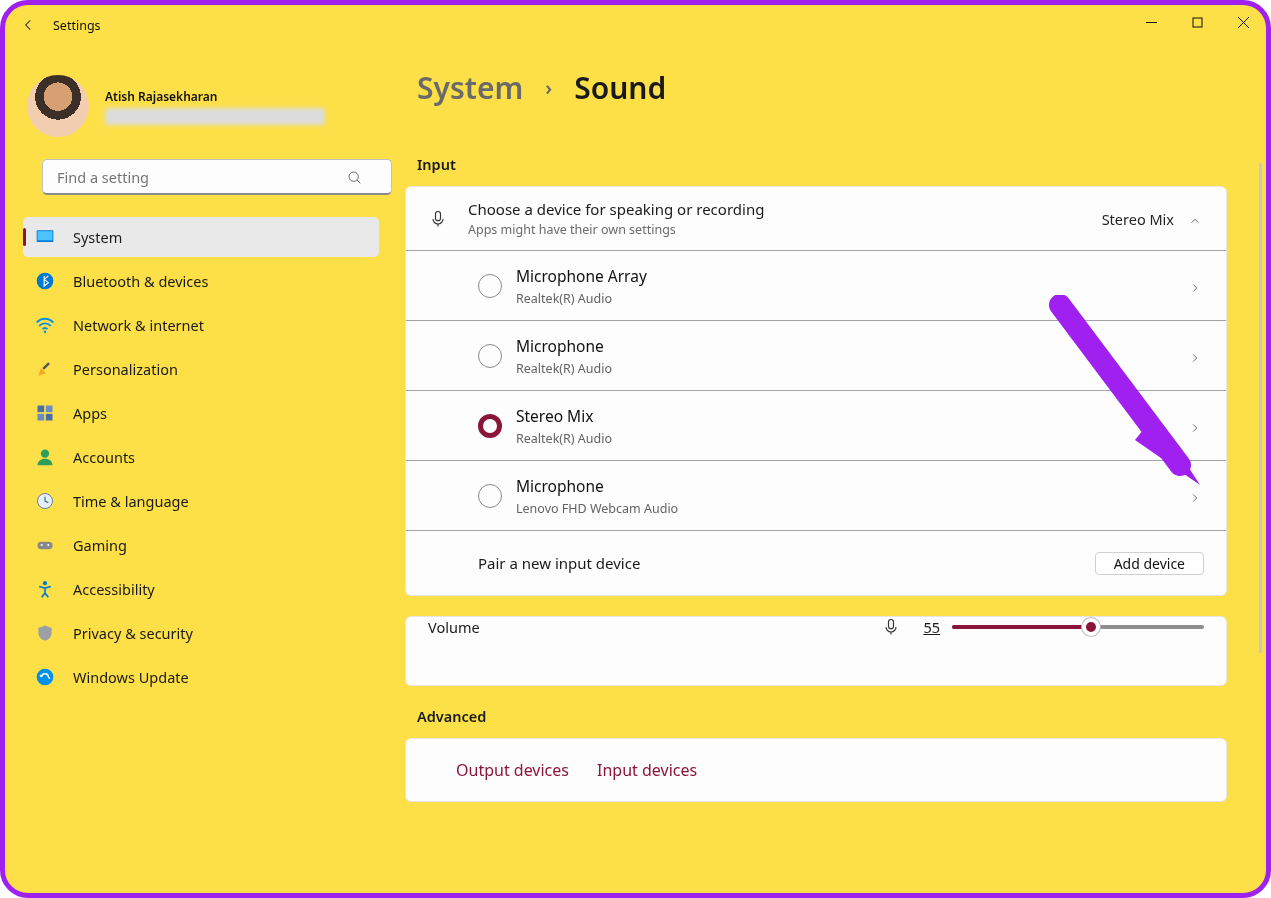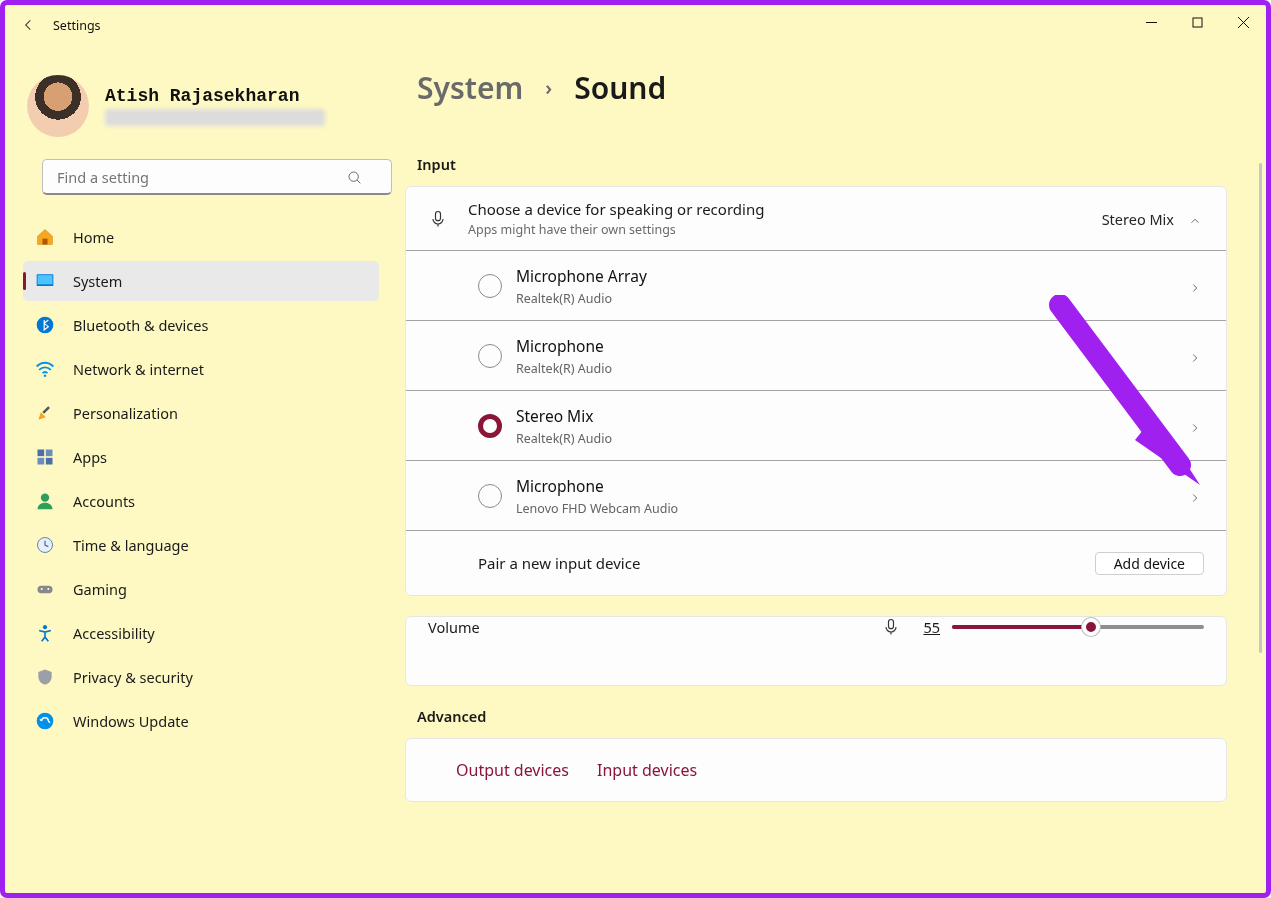--- a/index.html
+++ b/index.html
@@ -1,33 +1,33 @@
 <!DOCTYPE html>
 <html><head>
 <meta charset="utf-8">
 <style>
 * { margin:0; padding:0; box-sizing:border-box; font-family:"Segoe UI Variable","Segoe UI",system-ui,sans-serif; -webkit-font-smoothing:antialiased; }
 body { width:1271px; height:898px; overflow:hidden; background:#fff; }
 
-.frame { position:absolute; inset:0; border:5px solid #a020f0; border-radius:7px; background:#fef9c3; overflow:hidden; }
+.frame { position:absolute; inset:0; border:5px solid #a020f0; border-radius:28px; background:#fde047; overflow:hidden; }
 
 
 .titlebar { position:absolute; top:0; left:0; right:0; height:40px; display:flex; align-items:center; }
 .back { width:48px; display:flex; justify-content:center; }
 .back svg { width:16px; height:16px; stroke:#444; }
 .app-title { font-size:12.5px; color:#111; }
 .win-controls { position:absolute; top:0; right:0; display:flex; height:34px; }
 .win-btn { width:46px; display:flex; align-items:center; justify-content:center; }
 .win-btn svg { width:11px; height:11px; stroke:#111; fill:none; stroke-width:1; }
 
 
 .sidebar { position:absolute; top:60px; left:18px; width:356px; }
 .profile { display:flex; align-items:center; gap:16px; padding:10px 4px 18px 4px; }
 .avatar { width:62px; height:62px; border-radius:50%; background:radial-gradient(circle at 50% 35%,#d7a072 0 28%,#3b2f28 28% 45%,#f3cdb0 45% 100%); }
-.profile-name { font-size:18px; font-weight:600; color:#111;font-family:Liberation Mono, monospace; }
+.profile-name { font-size:12px; font-weight:600; color:#111; }
 .profile-email { width:220px; height:17px; margin-top:3px; background:#dcdcdc; filter:blur(2px); border-radius:3px; }
 
 .search { position:relative; margin:4px 0 22px 0;padding-left:19px; }
 .search input { width:350px; height:36px; border:1px solid #bfbfbf; border-bottom:2px solid #8a8a8a; border-radius:5px; background:#fdfdfd; padding:0 40px 0 14px; font-size:14.5px; color:#5a5a5a; outline:none; }
 .search-icon { position:absolute; right:16px; top:10px; }
 .search-icon svg { width:16px; height:16px; stroke:#555; fill:none; stroke-width:1.3; }
 
 .nav { display:flex; flex-direction:column; gap:4px; }
 .nav-item { display:flex; align-items:center; gap:18px; height:40px; border-radius:5px; padding:0 12px; font-size:14.5px; color:#1a1a1a; cursor:default; }
 .nav-item.active { background:#e9e9e9; position:relative; }
@@ -124,29 +124,20 @@
 
     <div class="search">
       <input type="text" placeholder="Find a setting" style="">
       <span class="search-icon"><svg viewBox="0 0 24 24">
             <circle cx="10" cy="10" r="7"></circle>
             <path d="M15 15l5 5"></path>
           </svg></span>
     </div>
 
     <div class="nav">
-      <div class="nav-item">
-        <span class="nav-ico">
-            <svg viewBox="0 0 24 24" width="20" height="20">
-              <path d="M3 11l9-8 9 8v10H3z" fill="#f5a623" stroke="#c77a00" stroke-width=".5"></path>
-              <rect x="9" y="14" width="6" height="7" fill="#b05500"></rect>
-            </svg>
-          </span>
-        <span>Home</span>
-      </div>
       <div class="nav-item active">
         <span class="nav-ico">
             <svg viewBox="0 0 24 24" width="20" height="20">
               <rect x="2" y="4" width="20" height="14" rx="1" fill="#0078d4"></rect>
               <rect x="3" y="5" width="18" height="11" fill="#4cc2ff"></rect>
             </svg>
           </span>
         <span>System</span>
       </div>
       <div class="nav-item">

